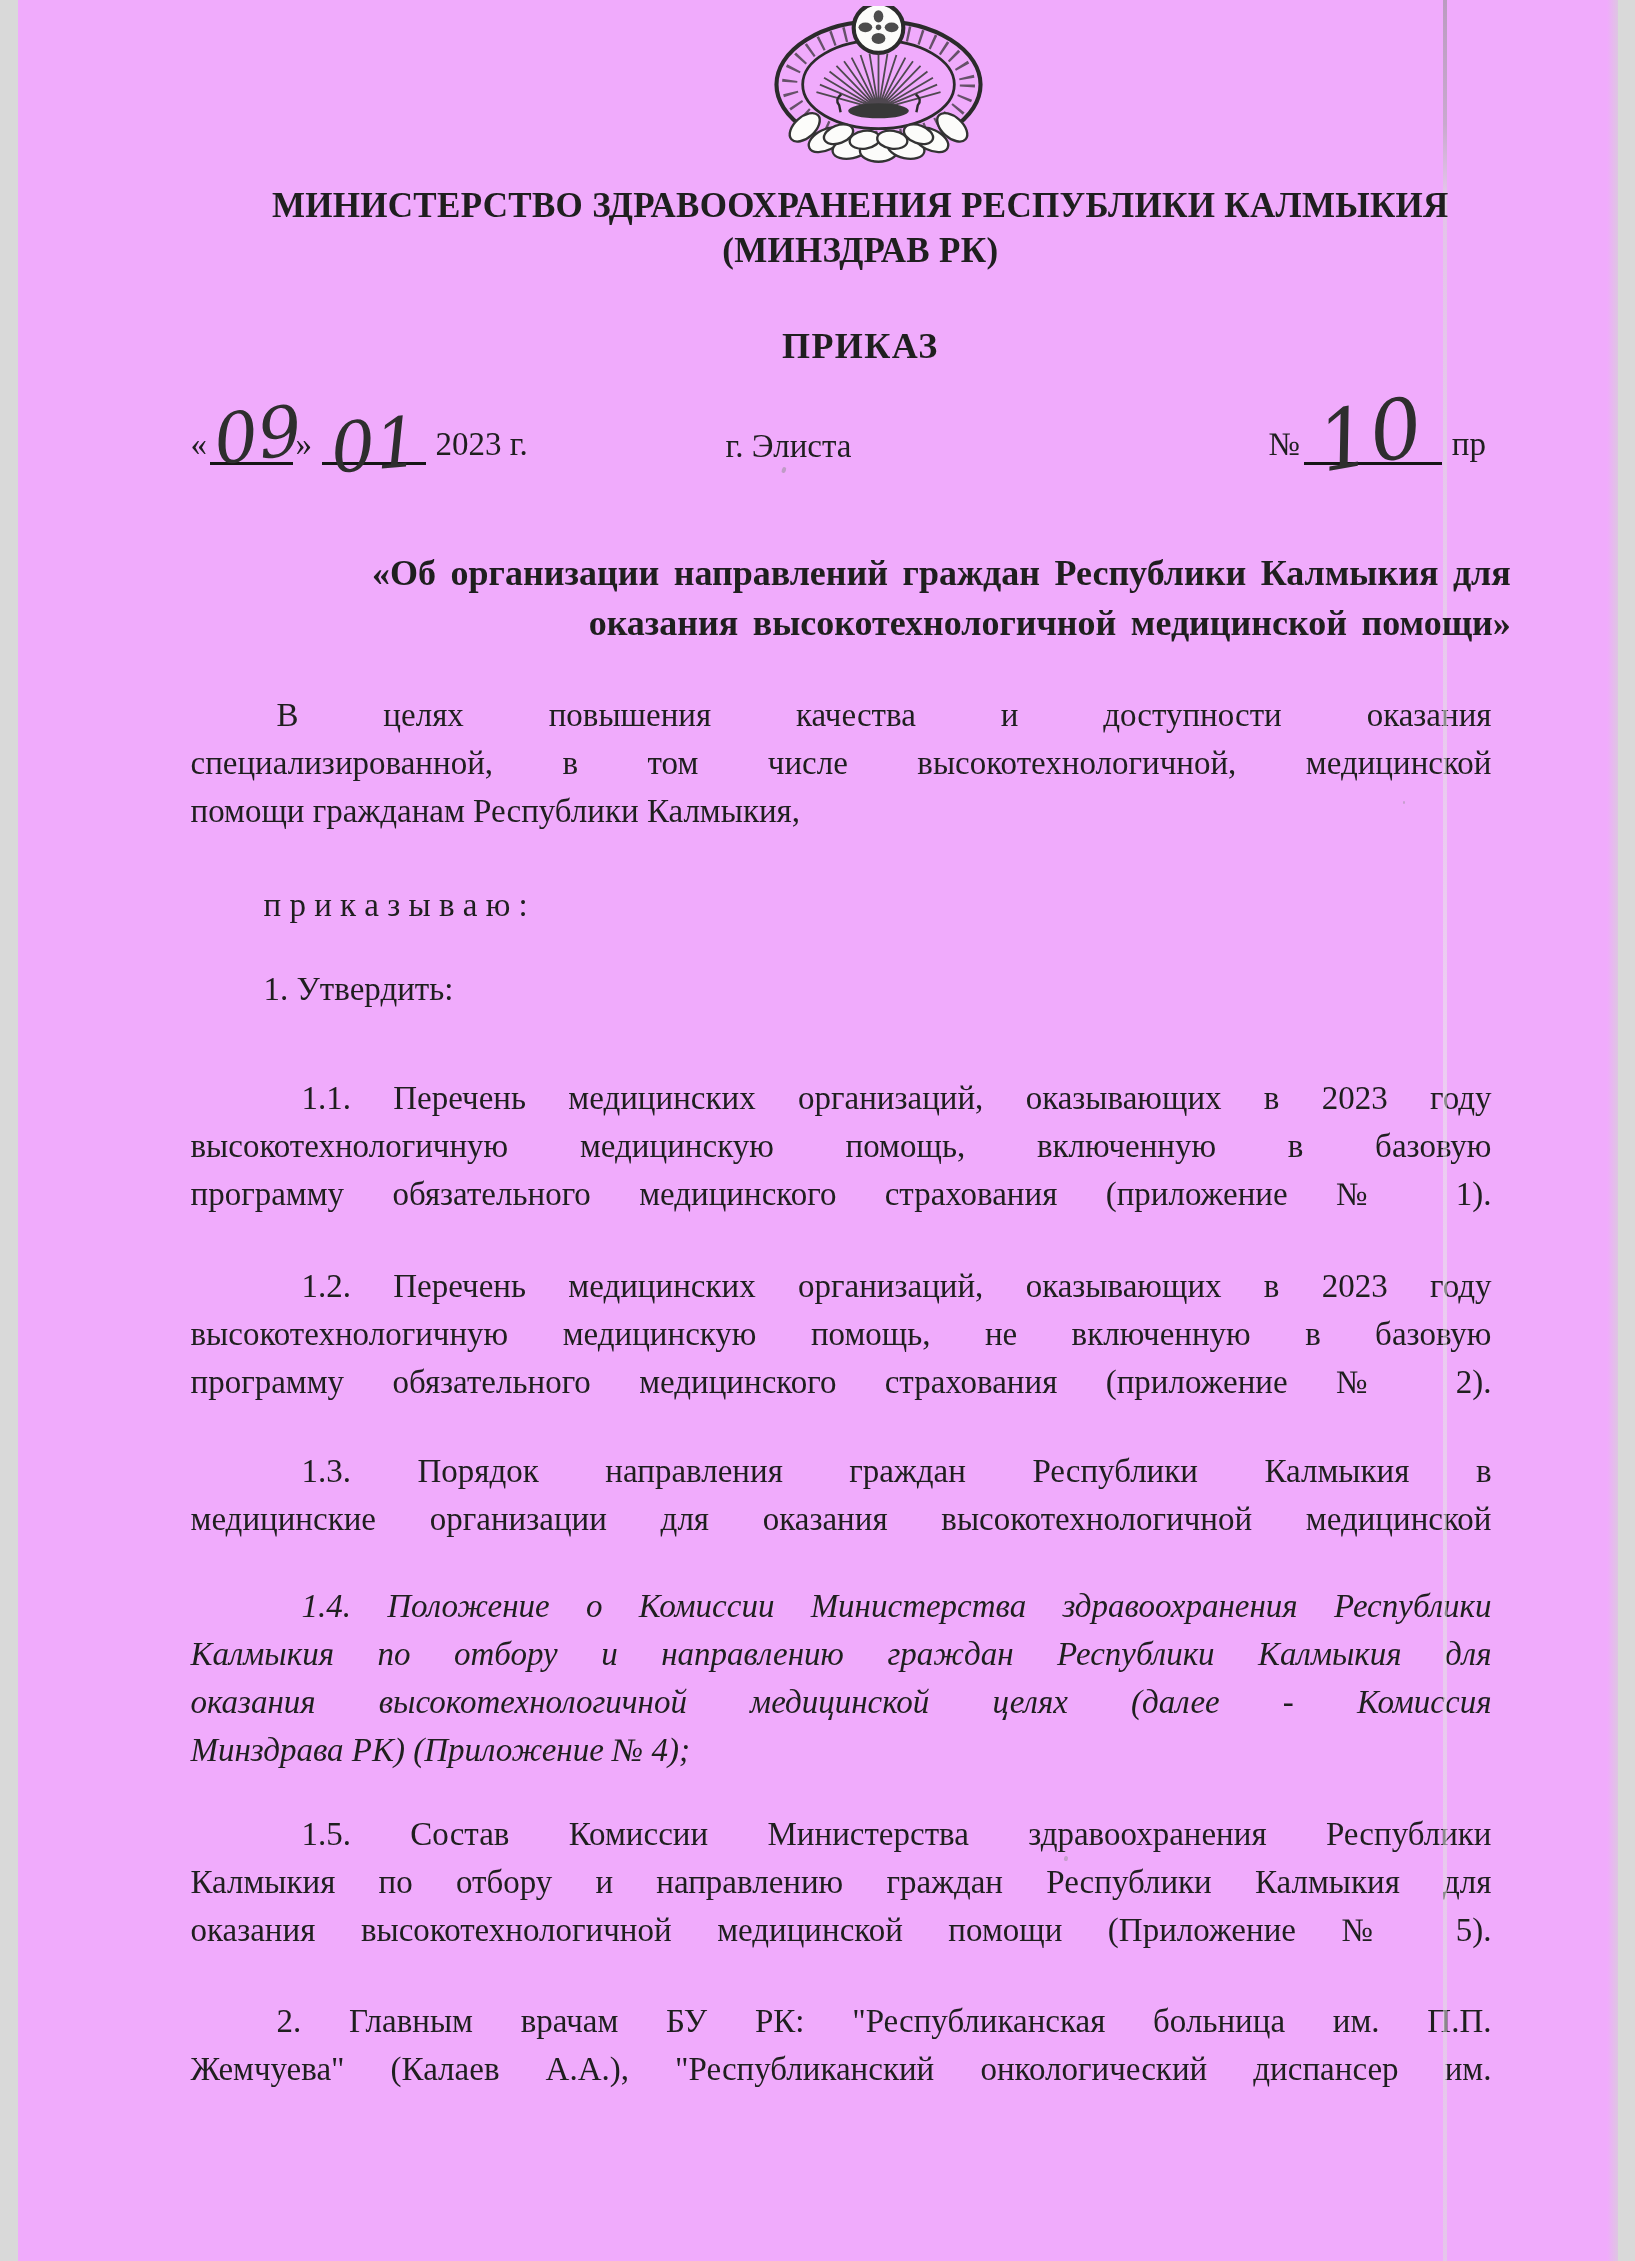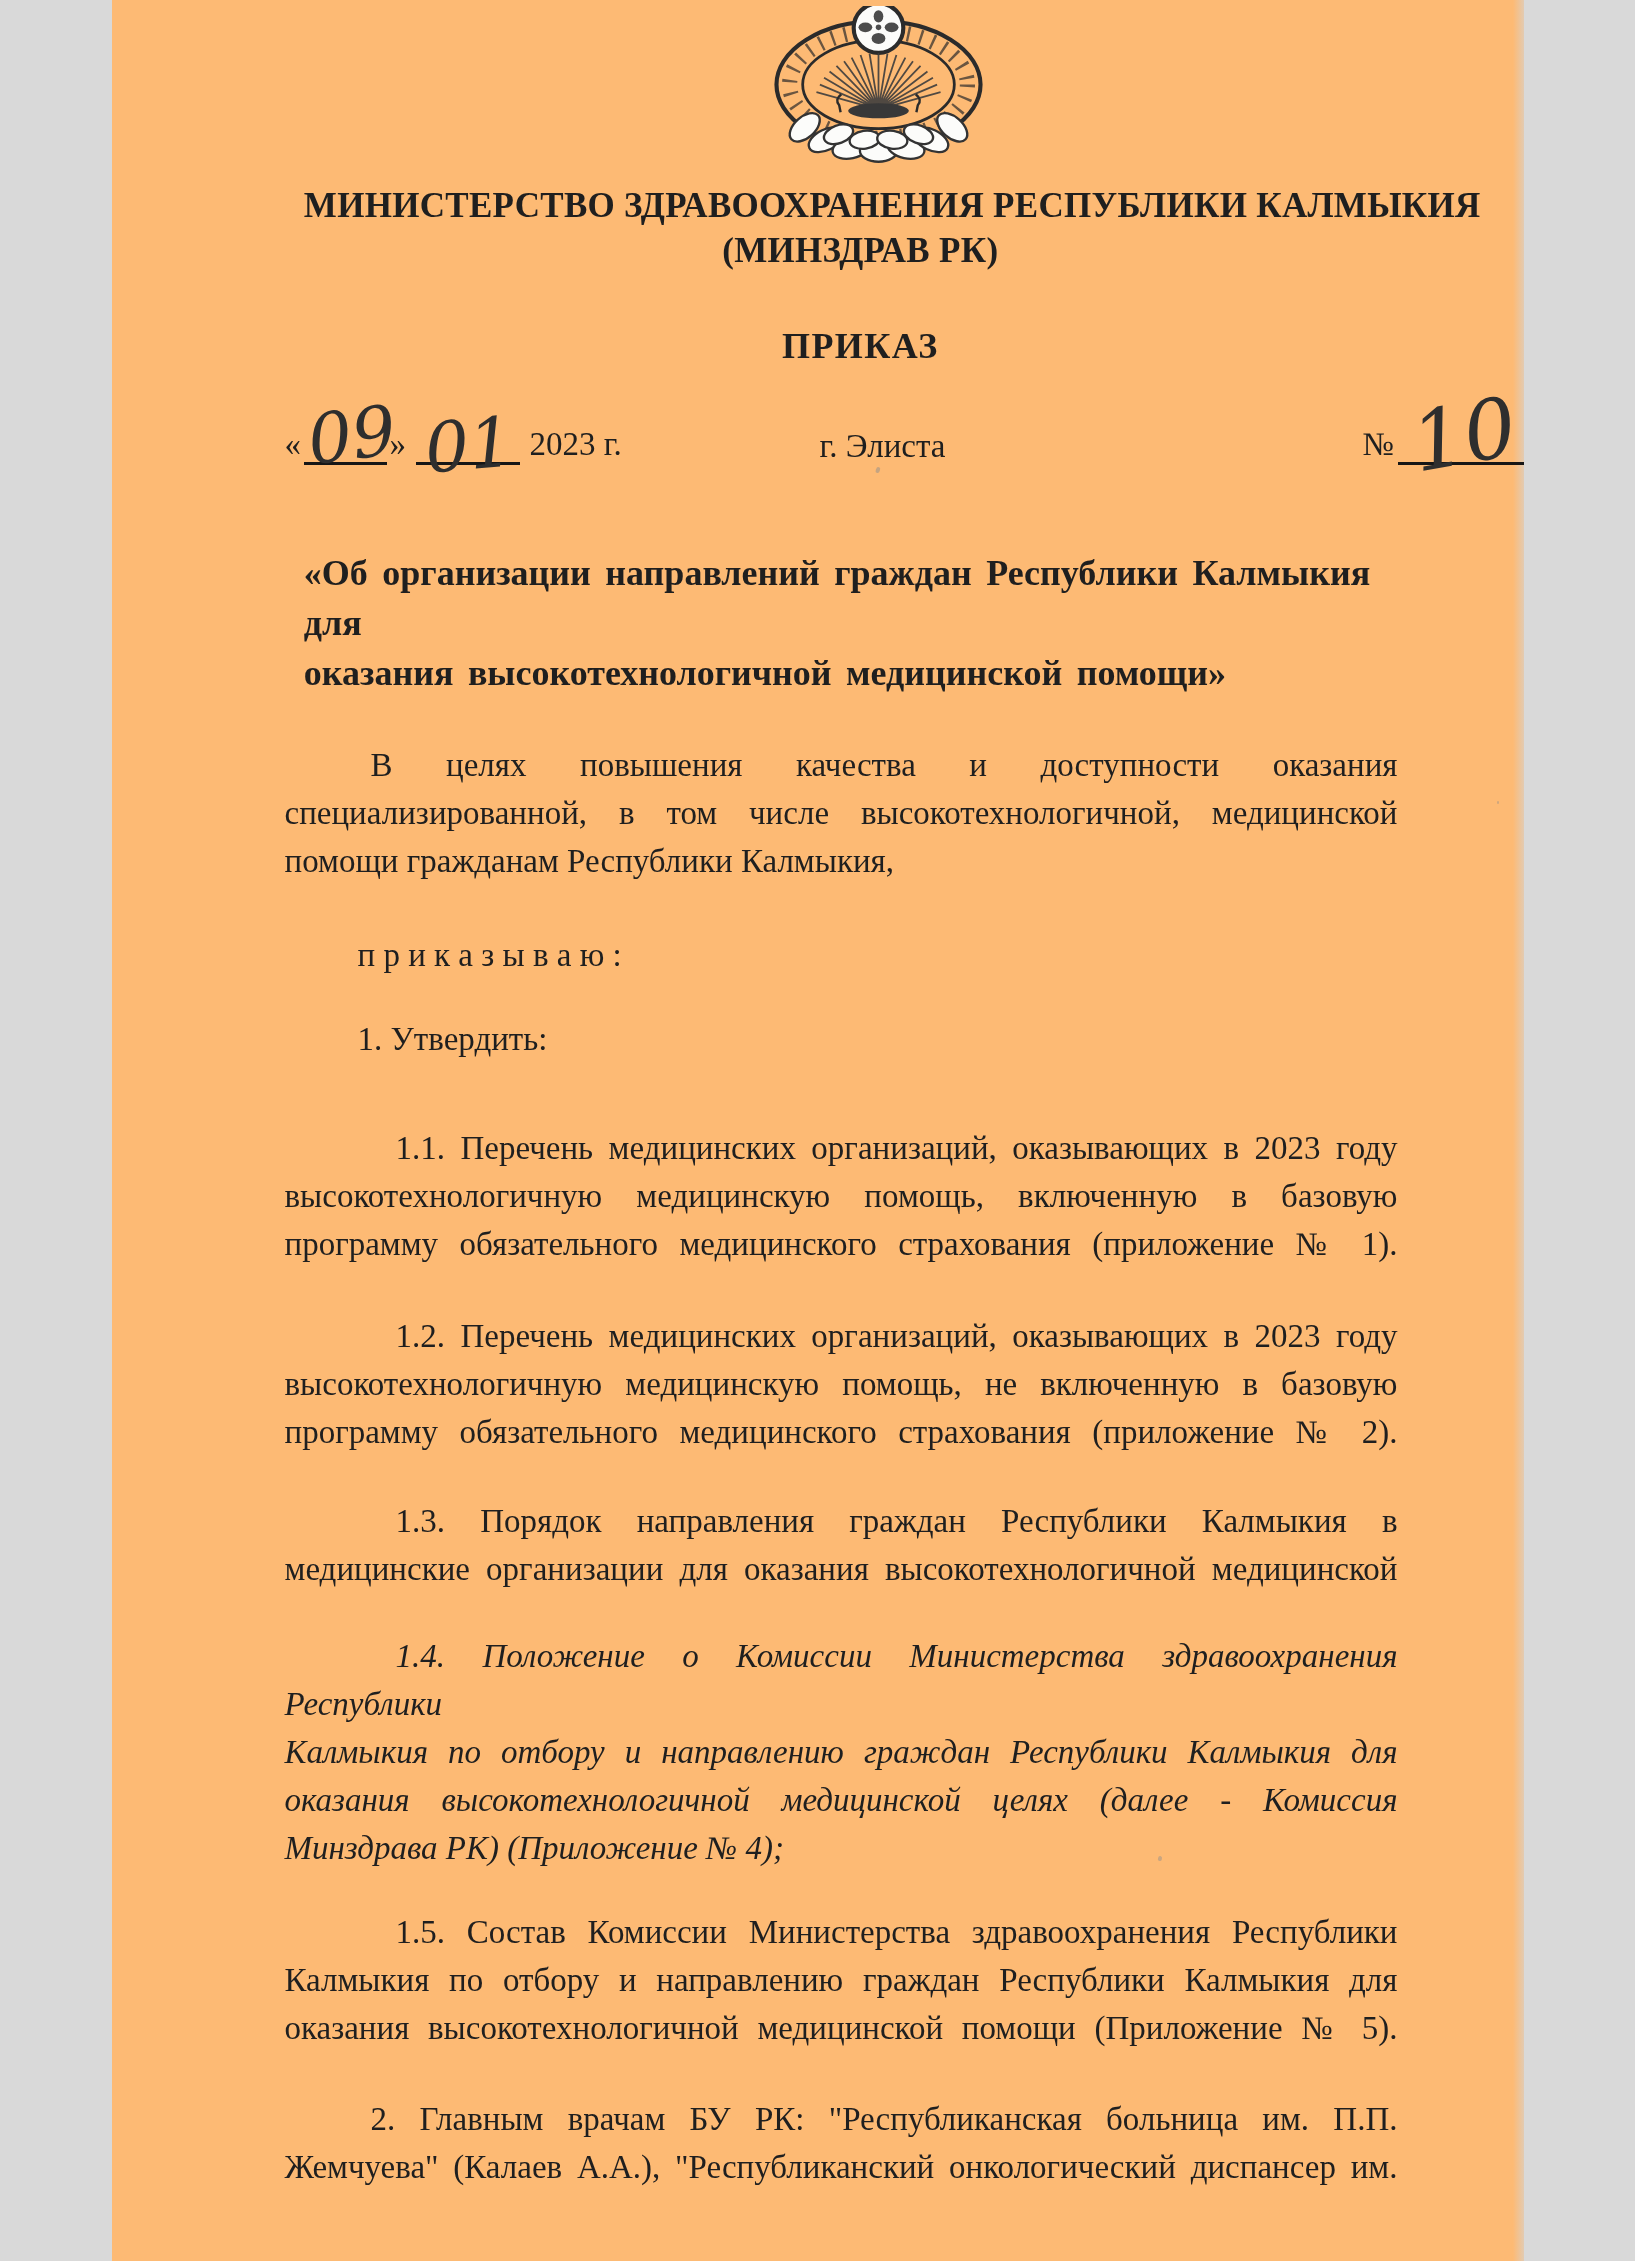--- a/index.html
+++ b/index.html
@@ -1,20 +1,20 @@
 <!DOCTYPE html>
 <html style="font-size:11px"><head>
 <meta charset="utf-8">
 <style>
   html,body{margin:0;padding:0;background:#d9d9d9;}
   .page{
     position:relative;
-    width:1412px;height:2261px;
+    width:1600px;height:2261px;
     margin:0 auto;
-    background:#fdba74;
+    background:#f0abfc;
     overflow:hidden;
     font-family:"Liberation Serif", serif;
     color:#1f1f1f;
   }
   .content{padding:0 126px 0 173px;}
 
   
   .emblem-wrap{display:flex;justify-content:center;height:162px;padding-top:5.5px;}
   .emblem-wrap svg{transform:translateX(37px);}
 
@@ -48,21 +48,21 @@
     position:absolute;line-height:1;
     font-family:"DejaVu Serif", serif;font-style:italic;
     color:#2e2e2e;
   }
   .hw-day{font-size:69px;left:4.1px;bottom:-8.3px;transform:rotate(-7deg);}
   .hw-month{font-size:69px;left:9.7px;bottom:-18px;transform:rotate(-5deg);}
   .hw-num{font-size:82px;left:14px;bottom:-14px;transform:rotate(-10deg);}
 
   
   .order-title{
-    margin-top:83px;text-align:left;font-weight:bold;
+    margin-top:83px;text-align:right;font-weight:bold;
     font-size:36px;line-height:50px;word-spacing:5.5px;
     position:relative;left:19.3px;
   }
 
   
   .para{font-size:33px;line-height:48px;}
   .tline{min-height:48px;}
   .tline.just{text-align:justify;text-align-last:justify;}
   .single-line{font-size:33px;line-height:41px;text-indent:73px;}
   .mt-intro{margin-top:43px;}

